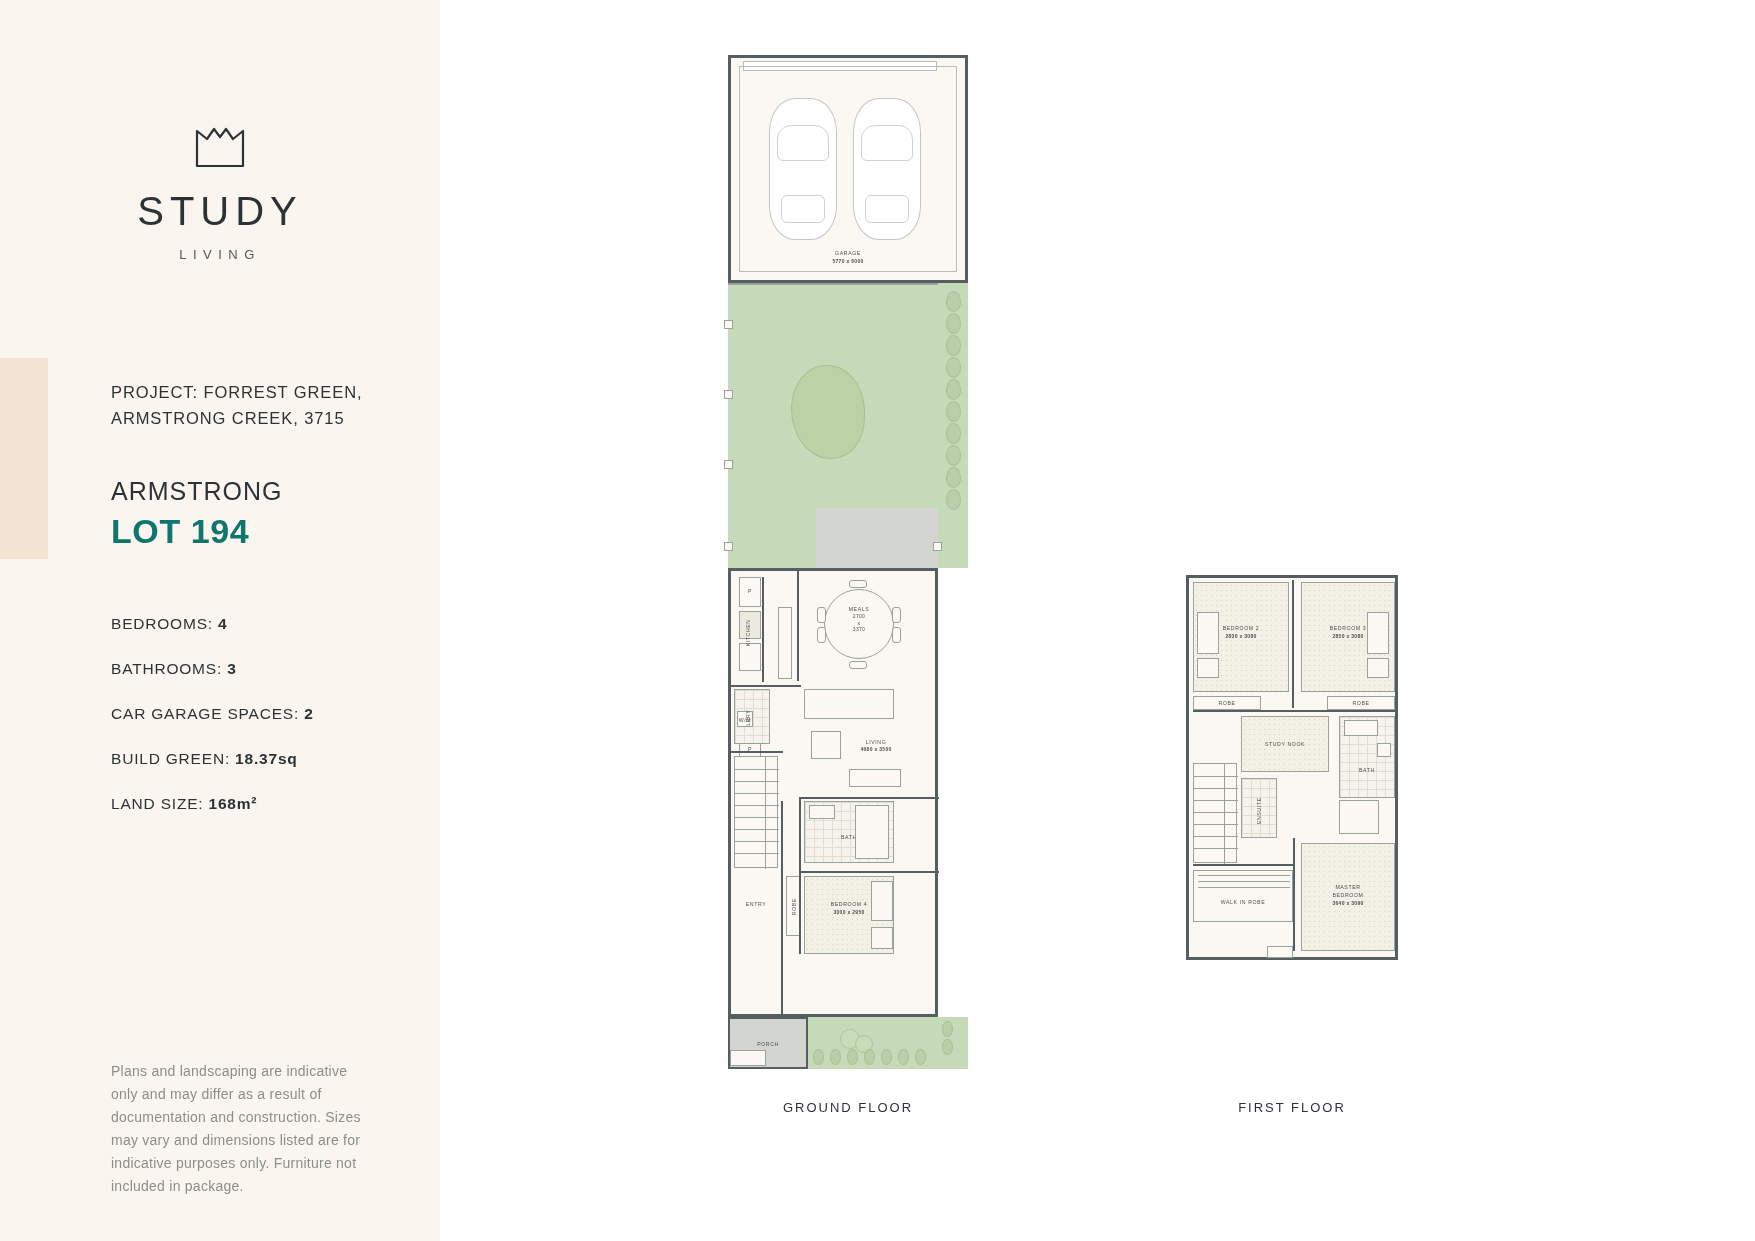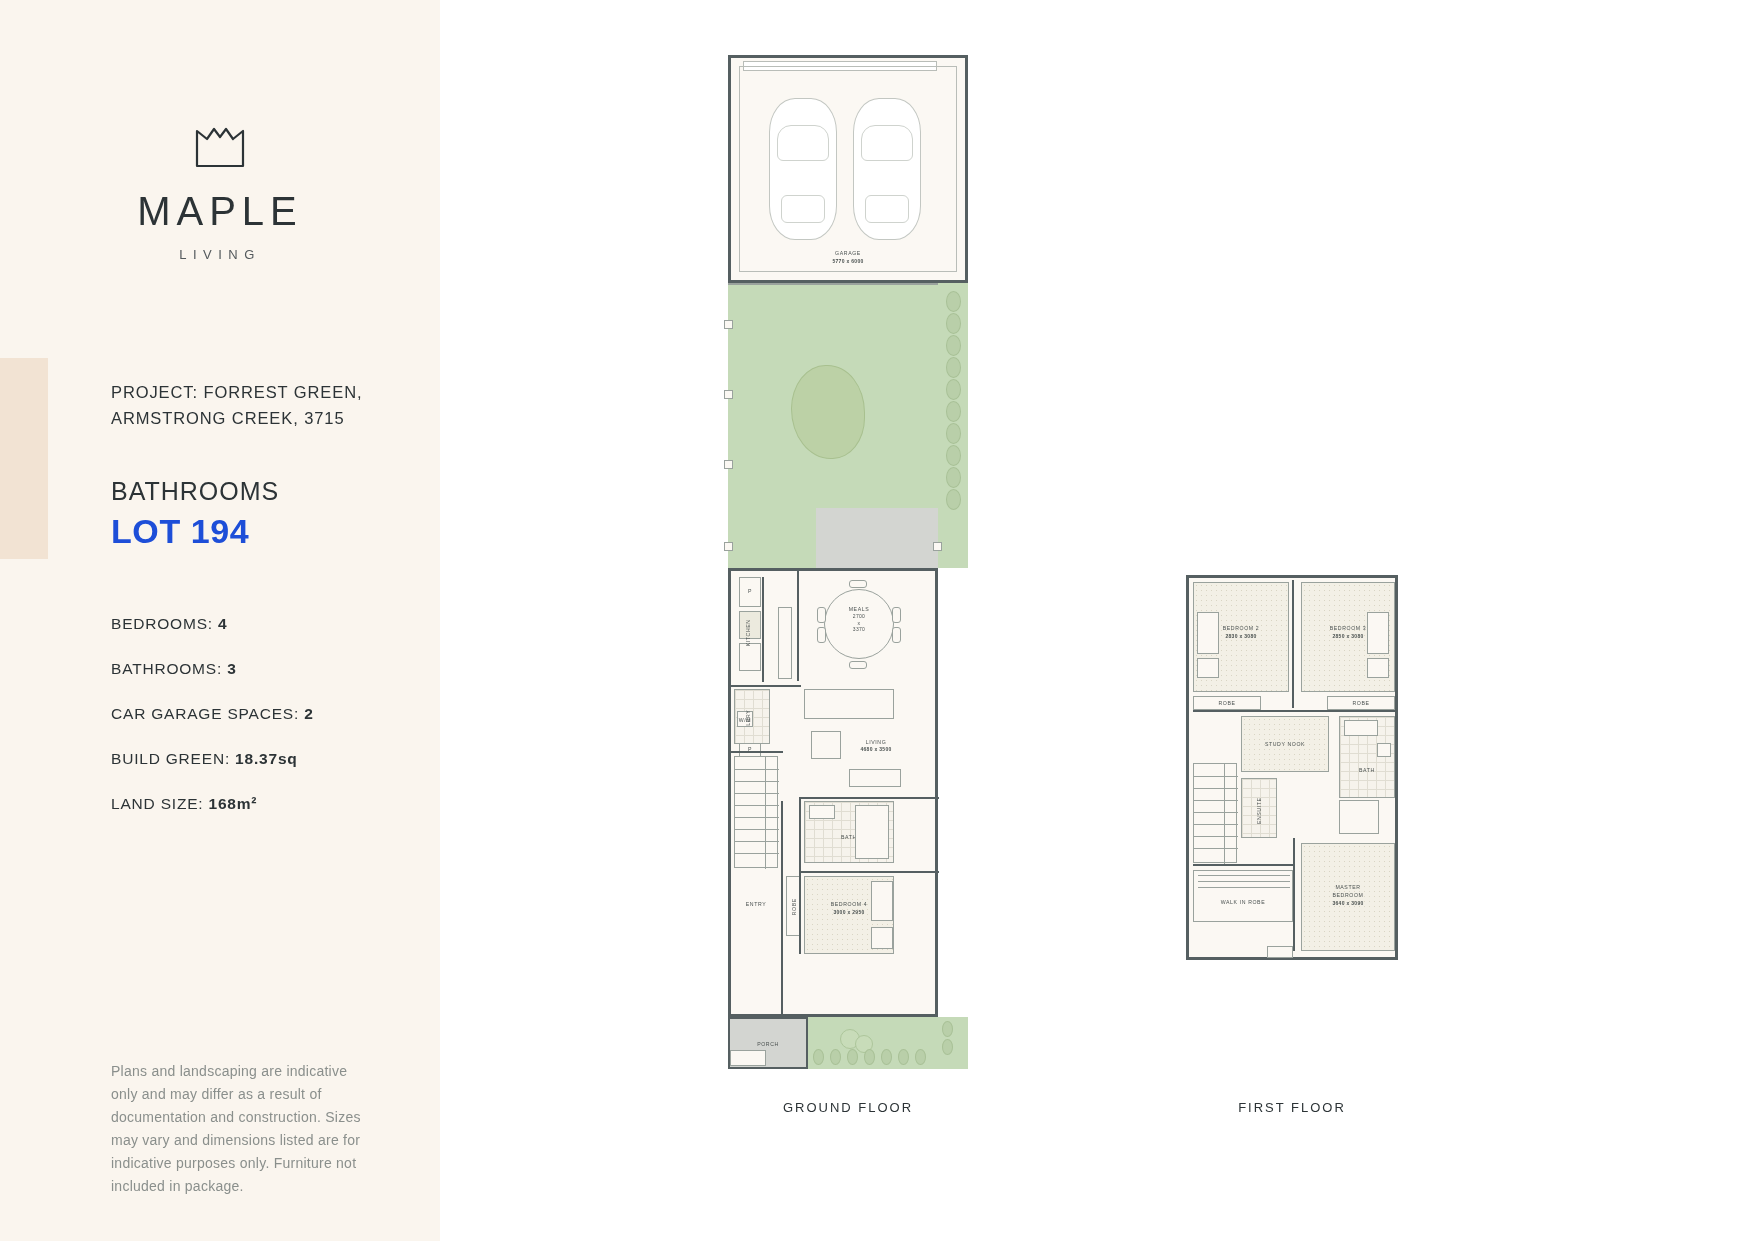--- a/index.html
+++ b/index.html
@@ -67,21 +67,21 @@
     font-size: 25px;
     letter-spacing: 1px;
     color: #2c3336;
     font-weight: 400;
   }
   .lot-label {
     position: absolute;
     left: 111px; top: 512px;
     font-size: 34px;
     letter-spacing: 0.6px;
-    color: #1d4ed8;
+    color: #0f766e;
     font-weight: 700;
   }
   .specs {
     position: absolute;
     left: 111px; top: 615px;
     width: 300px;
   }
   .spec-row {
     font-size: 15.5px;
     letter-spacing: 0.8px;
@@ -229,30 +229,30 @@
 </head>
 <body>
 
 <div class="sidebar"></div>
 <div class="accent-bar"></div>
 
 <div class="logo-wrap">
   <svg class="logo-mark" viewBox="0 0 52 44">
     <path d="M3 41 V6 L13 14 L20 4 L26 12 L32 4 L39 14 L49 6 V41 Z" fill="none" stroke="#2c3336" stroke-width="2.2" stroke-linejoin="round"></path>
   </svg>
-  <div class="logo-name">MAPLE</div>
+  <div class="logo-name">STUDY</div>
   <div class="logo-sub">LIVING</div>
 </div>
 
 <div class="project">
   <div>PROJECT: FORREST GREEN,</div>
   <div>ARMSTRONG CREEK, 3715</div>
 </div>
 
-<div class="fp-label">BATHROOMS</div>
+<div class="fp-label">ARMSTRONG</div>
 <div class="lot-label">LOT 194</div>
 
 <div class="specs">
   <div class="spec-row">
     <span>BEDROOMS:</span>
     <b>4</b>
   </div>
   <div class="spec-row">
     <span>BATHROOMS:</span>
     <b>3</b>

